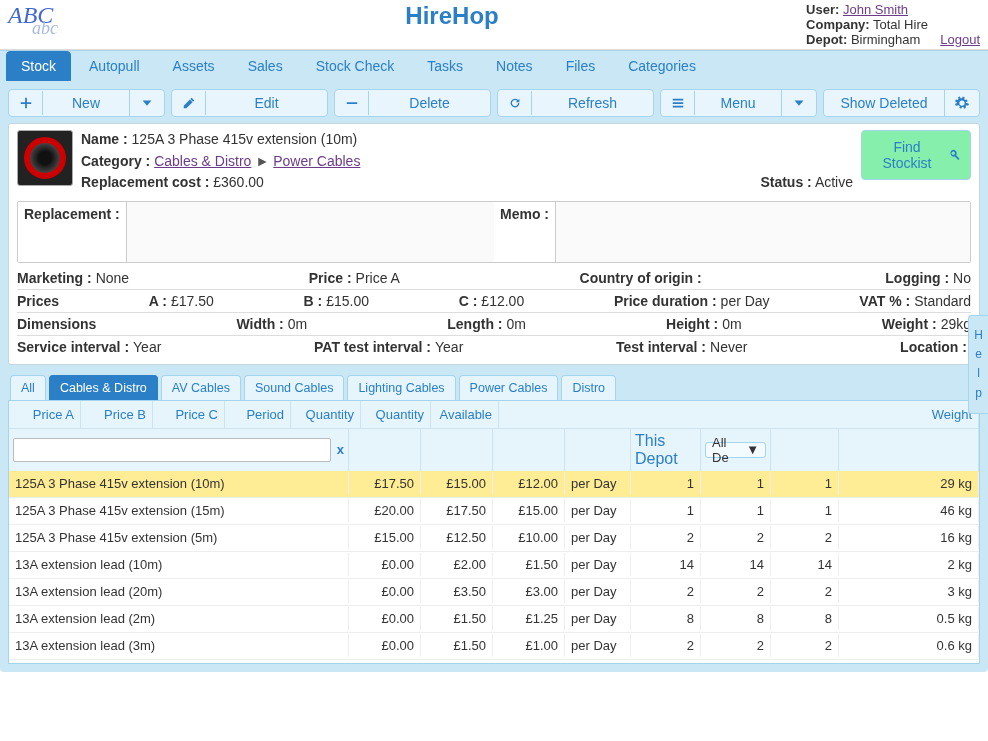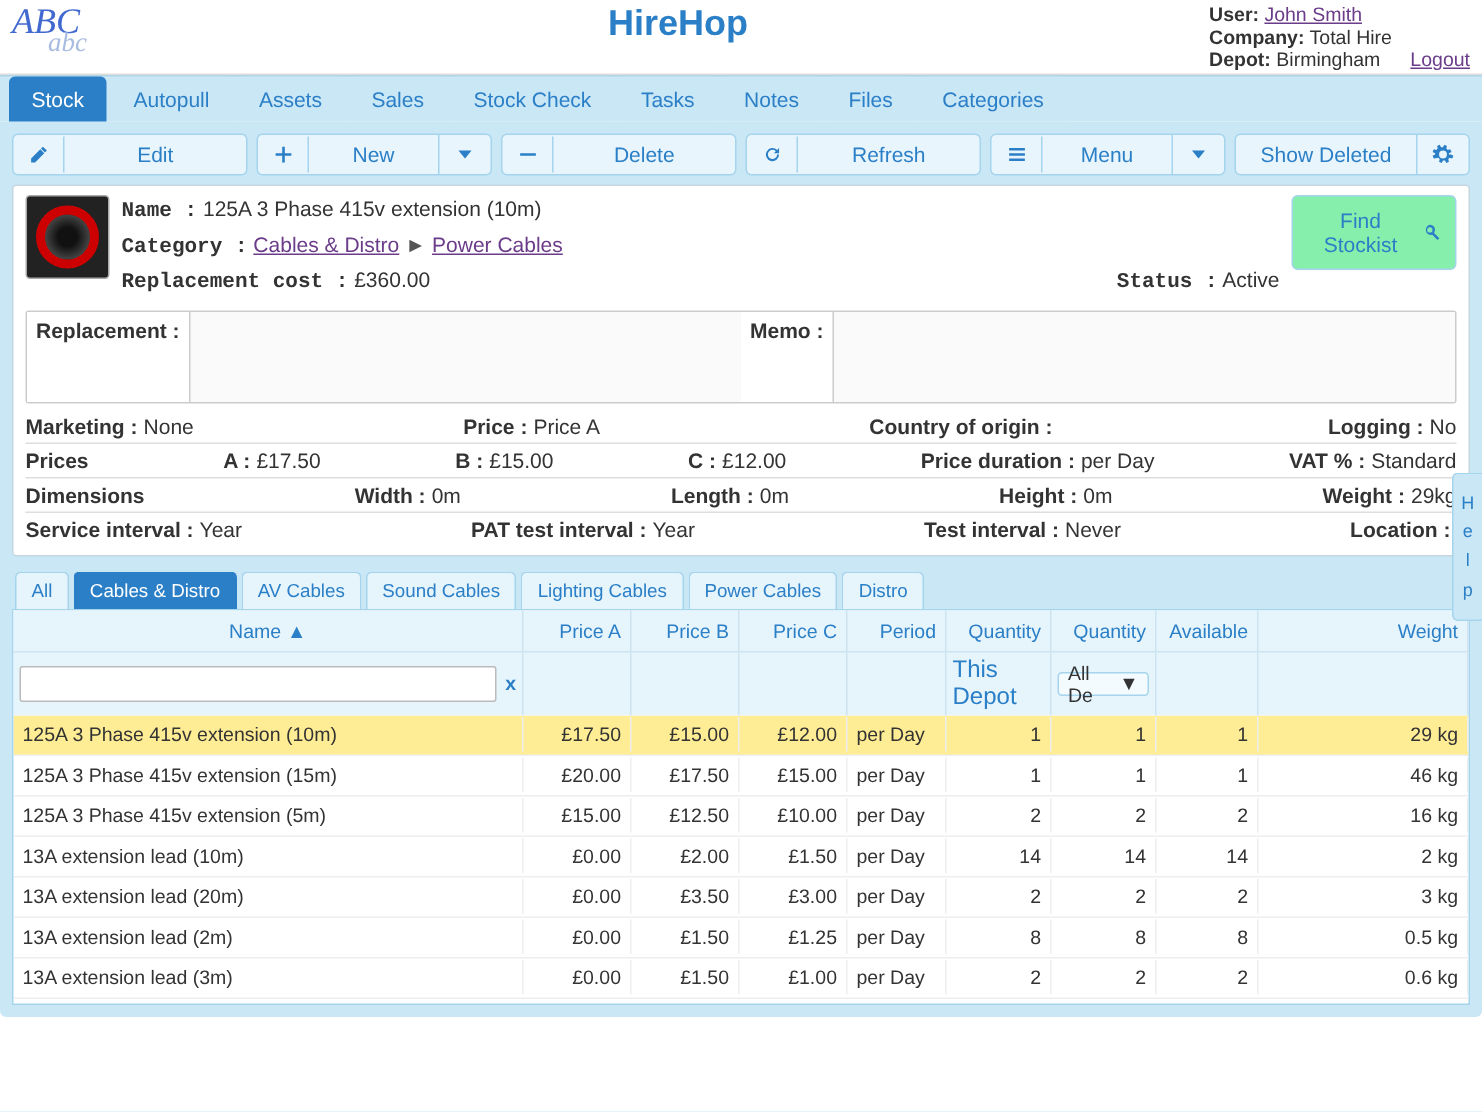--- a/index.html
+++ b/index.html
@@ -29,21 +29,21 @@
   .tb-btn .seg.wide { min-width: 80px; flex:1; text-align:center; justify-content:center; }
   .tb-btn .seg.icon-only { padding: 5px 8px; }
   .tb-btn svg, .tb-btn .glyph { width: 14px; height: 14px; fill: #2a7fc7; color:#2a7fc7; }
 
   .detail-panel { background: #fff; border: 1px solid #c4d7e0; border-radius: 3px; padding: 6px 8px; margin-bottom: 10px; font-size: 14px; }
   .detail-top { display: flex; gap: 8px; align-items: flex-start; margin-bottom: 6px; }
   .thumb { width: 56px; height: 56px; border: 1px solid #aaa; background: #222; border-radius: 3px; position: relative; overflow:hidden; }
   .thumb::after { content:''; position:absolute; inset:6px; border:6px solid #c00; border-radius:50%; background: radial-gradient(#111 30%, #444 70%); }
   .detail-lines { flex: 1; display:flex; flex-direction:column; gap:2px; }
   .detail-lines .ln { line-height: 1.4; }
-  .detail-lines b { font-weight: bold; font-family: Liberation Mono, monospace; }
+  .detail-lines b { font-weight: bold; }
   .detail-lines a { color: #6a3c8a; text-decoration: underline; cursor:pointer; }
   .bc-sep { color:#555; margin:0 4px; }
   .find-stockist { background:#86efac; border:1px solid #a5d4ed; border-radius:4px; color:#2a7fc7; padding:8px 30px 8px 12px; font-size:14px; cursor:pointer; position:relative; text-align:center; width:110px; }
   .find-stockist svg { position:absolute; right:8px; top:50%; transform:translateY(-50%); width:14px; height:14px; fill:#2a7fc7; }
   .status-area { margin-left:auto; align-self:flex-end; padding-bottom:2px; font-size:14px;}
 
   .dm-row { display:flex; gap:0; border:1px solid #ccc; border-radius:2px; margin-bottom:4px; }
   .dm-cell { display:flex; flex:1; }
   .dm-label { padding:4px 6px; font-weight:bold; background:#fff; }
   .dm-box { flex:1; min-height:60px; border-left:1px solid #ccc; background:#fafafa; }
@@ -115,37 +115,37 @@
     <div class="tab">Notes</div>
     <div class="tab">Files</div>
     <div class="tab">Categories</div>
   </div>
 
 <div class="content-frame">
   <div class="toolbar">
     <div class="tb-btn" style="flex:1;">
       <span class="seg icon-only">
           <svg viewBox="0 0 16 16">
+            <path d="M7 2h2v5h5v2H9v5H7V9H2V7h5z"></path>
+          </svg>
+        </span>
+      <span class="seg wide">New</span>
+      <span class="seg icon-only">
+          <svg viewBox="0 0 16 16">
+            <path d="M3 5l5 6 5-6z"></path>
+          </svg>
+        </span>
+    </div>
+    <div class="tb-btn" style="flex:1;">
+      <span class="seg icon-only">
+          <svg viewBox="0 0 16 16">
             <path d="M2 11l7-7 3 3-7 7H2v-3zM11 2l3 3-1.5 1.5-3-3L11 2z"></path>
           </svg>
         </span>
       <span class="seg wide">Edit</span>
-    </div>
-    <div class="tb-btn" style="flex:1;">
-      <span class="seg icon-only">
-          <svg viewBox="0 0 16 16">
-            <path d="M7 2h2v5h5v2H9v5H7V9H2V7h5z"></path>
-          </svg>
-        </span>
-      <span class="seg wide">New</span>
-      <span class="seg icon-only">
-          <svg viewBox="0 0 16 16">
-            <path d="M3 5l5 6 5-6z"></path>
-          </svg>
-        </span>
     </div>
     <div class="tb-btn" style="flex:1;">
       <span class="seg icon-only">
           <svg viewBox="0 0 16 16">
             <path d="M2 7h12v2H2z"></path>
           </svg>
         </span>
       <span class="seg wide">Delete</span>
     </div>
     <div class="tb-btn" style="flex:1;">
@@ -299,24 +299,20 @@
       <div class="sub-tab active">Cables &amp; Distro</div>
       <div class="sub-tab">AV Cables</div>
       <div class="sub-tab">Sound Cables</div>
       <div class="sub-tab">Lighting Cables</div>
       <div class="sub-tab">Power Cables</div>
       <div class="sub-tab">Distro</div>
     </div>
 
   <div class="grid">
     <div class="grid-head">
-      <div class="gh name first">
-          <span>Name</span> 
-          <span style="color:#2a7fc7;margin-left:4px;">▲</span>
-        </div>
       <div class="gh pa">Price A</div>
       <div class="gh pb">Price B</div>
       <div class="gh pc">Price C</div>
       <div class="gh period">Period</div>
       <div class="gh qd">
           <div class="gh-col">
             <span>Quantity</span>
           </div>
         </div>
       <div class="gh qa">

